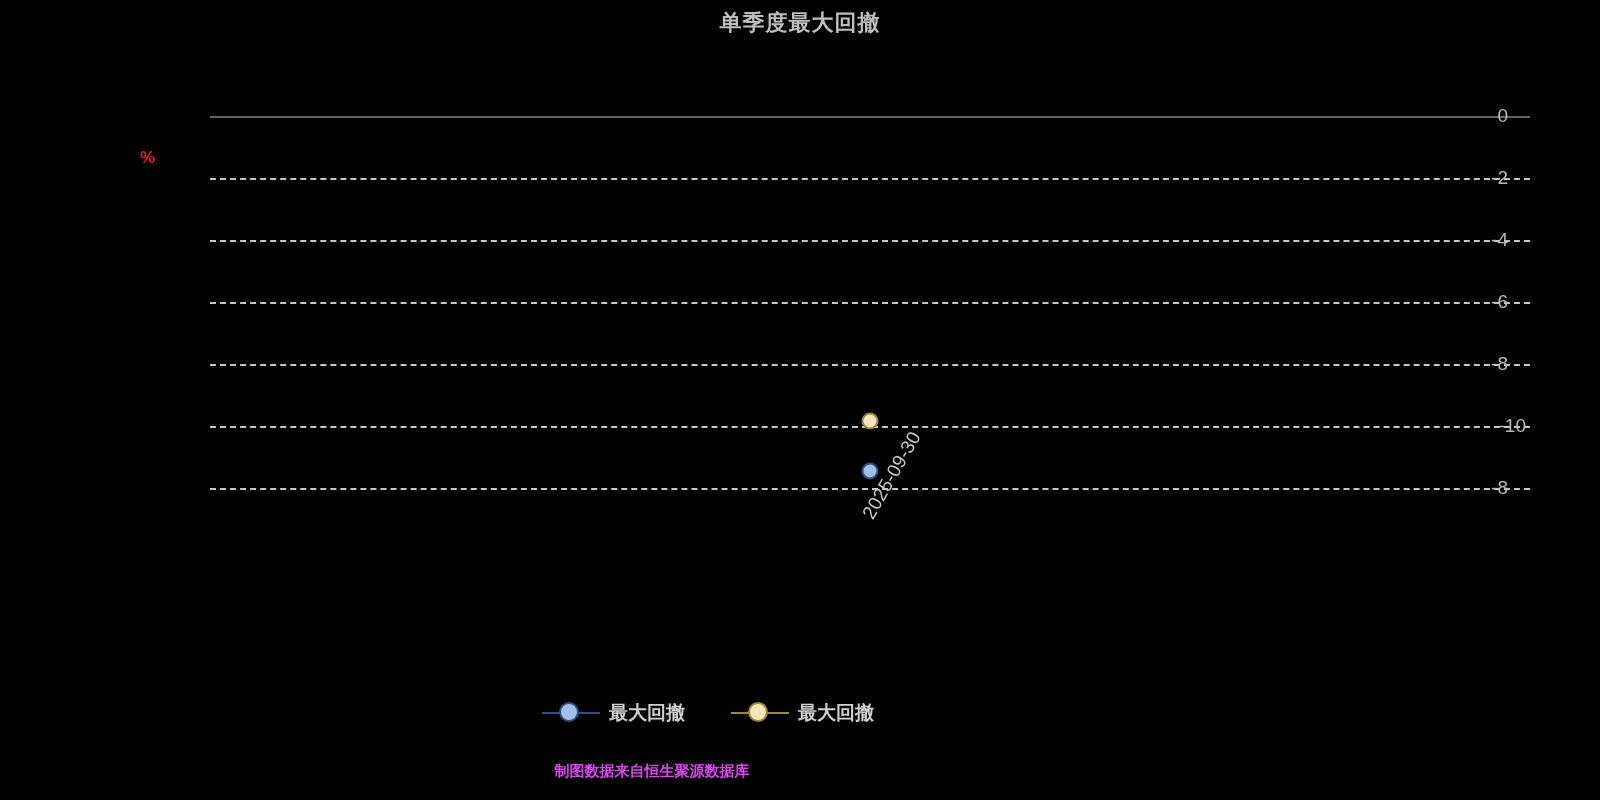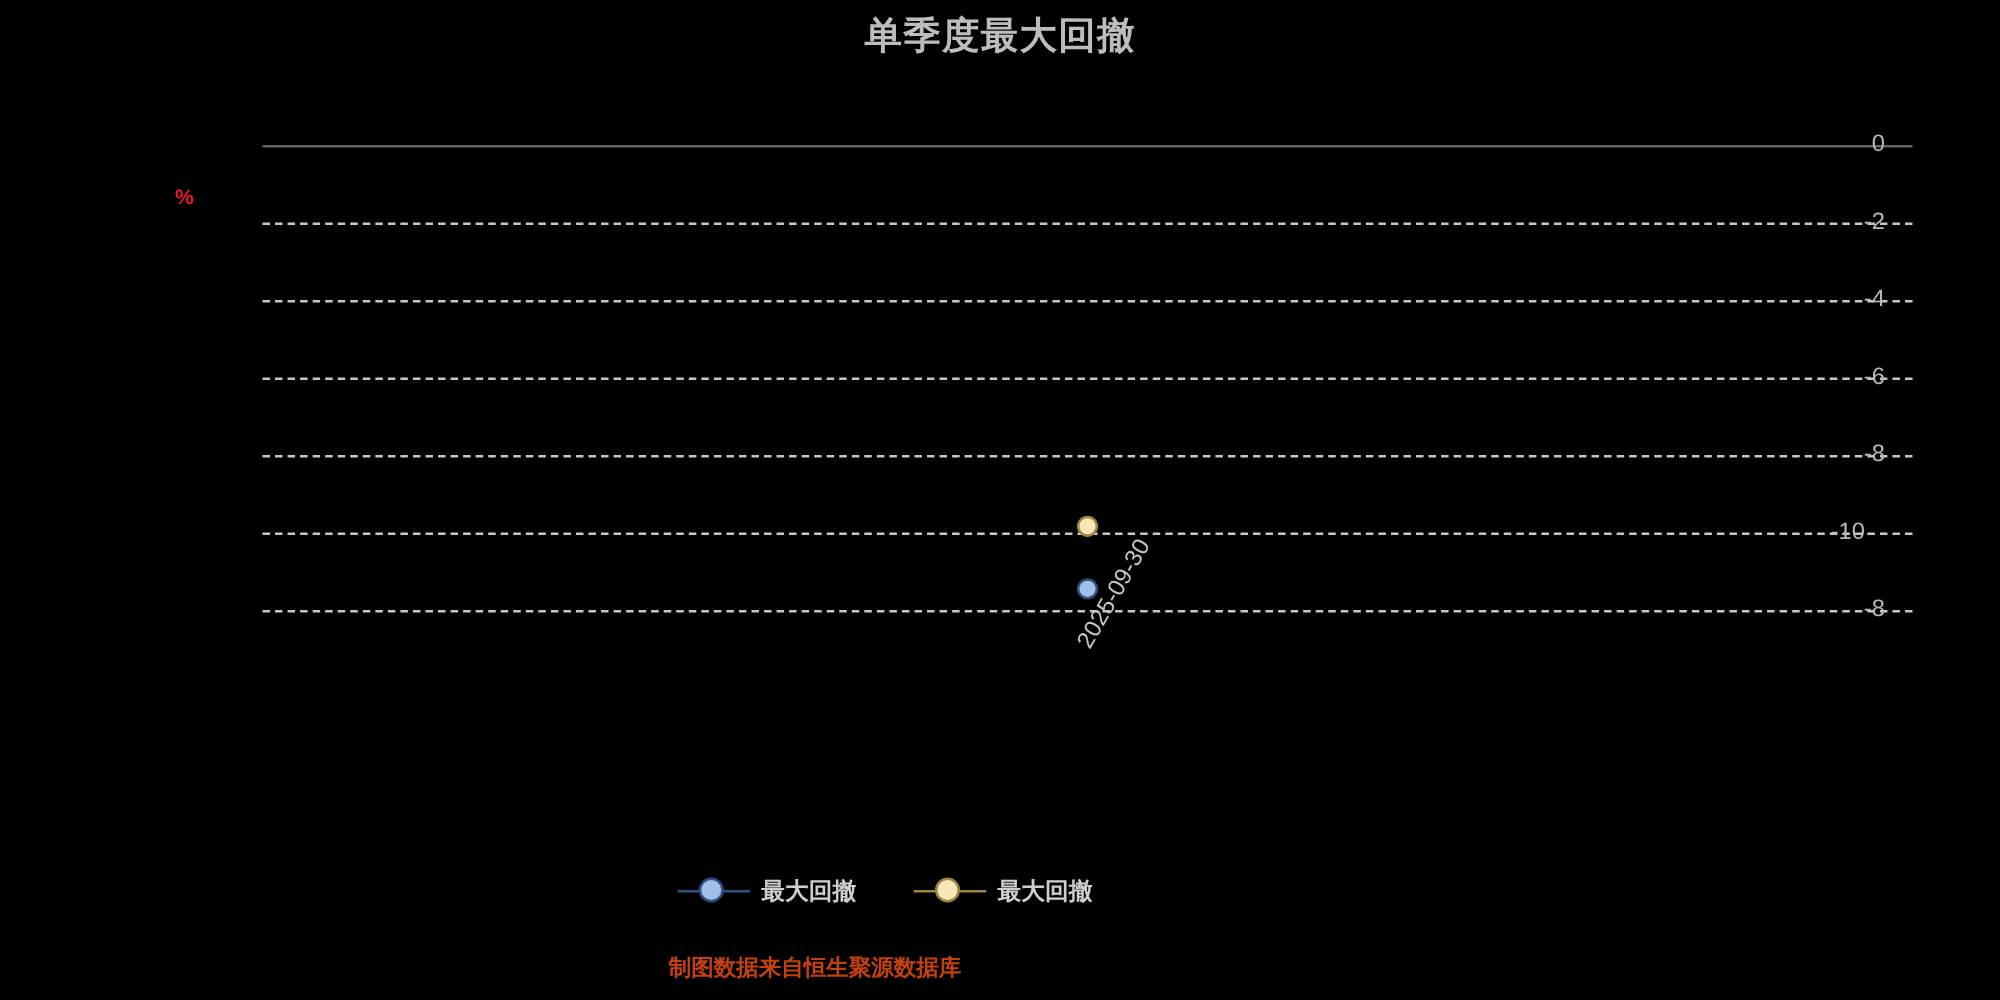--- a/index.html
+++ b/index.html
@@ -15,21 +15,21 @@
     font-family: "Liberation Sans", sans-serif;
     overflow: hidden;
   }
   #chart-title {
     position: absolute;
     left: 0;
     top: 8px;
     width: 1600px;
     text-align: center;
     color: #bdbdbd;
-    font-size: 30px;
+    font-size: 22px;
     font-weight: bold;
     letter-spacing: 1px;
   }
   #plot {
     position: absolute;
     left: 210px;
     top: 116px;
     width: 1320px;
     height: 372px;
   }
@@ -124,22 +124,22 @@
     color: #cfcfcf;
     font-size: 19px;
     font-weight: bold;
   }
   #source-note {
     position: absolute;
     left: 0;
     top: 762px;
     width: 1304px;
     text-align: center;
-    color: #c2410c;
-    font-size: 18px;
+    color: #d946ef;
+    font-size: 15px;
     font-weight: bold;
   }
 </style>
 </head>
 <body>
 
 <div id="root">
 
   <div id="chart-title">单季度最大回撤</div>
 
@@ -153,21 +153,21 @@
     <div class="gridline" style="top:186px;"></div>
     <div class="gridline" style="top:248px;"></div>
     <div class="gridline" style="top:310px;"></div>
     <div class="gridline" style="top:372px;"></div>
 
     <div class="ytick" style="top:0px; right:22px;">0</div>
     <div class="ytick" style="top:62px; right:22px;">-2</div>
     <div class="ytick" style="top:124px; right:22px;">-4</div>
     <div class="ytick" style="top:186px; right:22px;">-6</div>
     <div class="ytick" style="top:248px; right:22px;">-8</div>
-    <div class="ytick" style="top:310px; right:38px;">-10</div>
+    <div class="ytick" style="top:310px; right:4px;">-10</div>
     <div class="ytick" style="top:372px; right:22px;">-8</div>
 
     <div class="point series-peer" style="left:50%; top:305px;"></div>
     <div class="point series-drawdown" style="left:50%; top:355px;"></div>
 
     <div class="xtick" style="left:648px; top:396px;">2025-09-30</div>
   </div>
 
   <div id="legend">
     <div class="legend-item">

